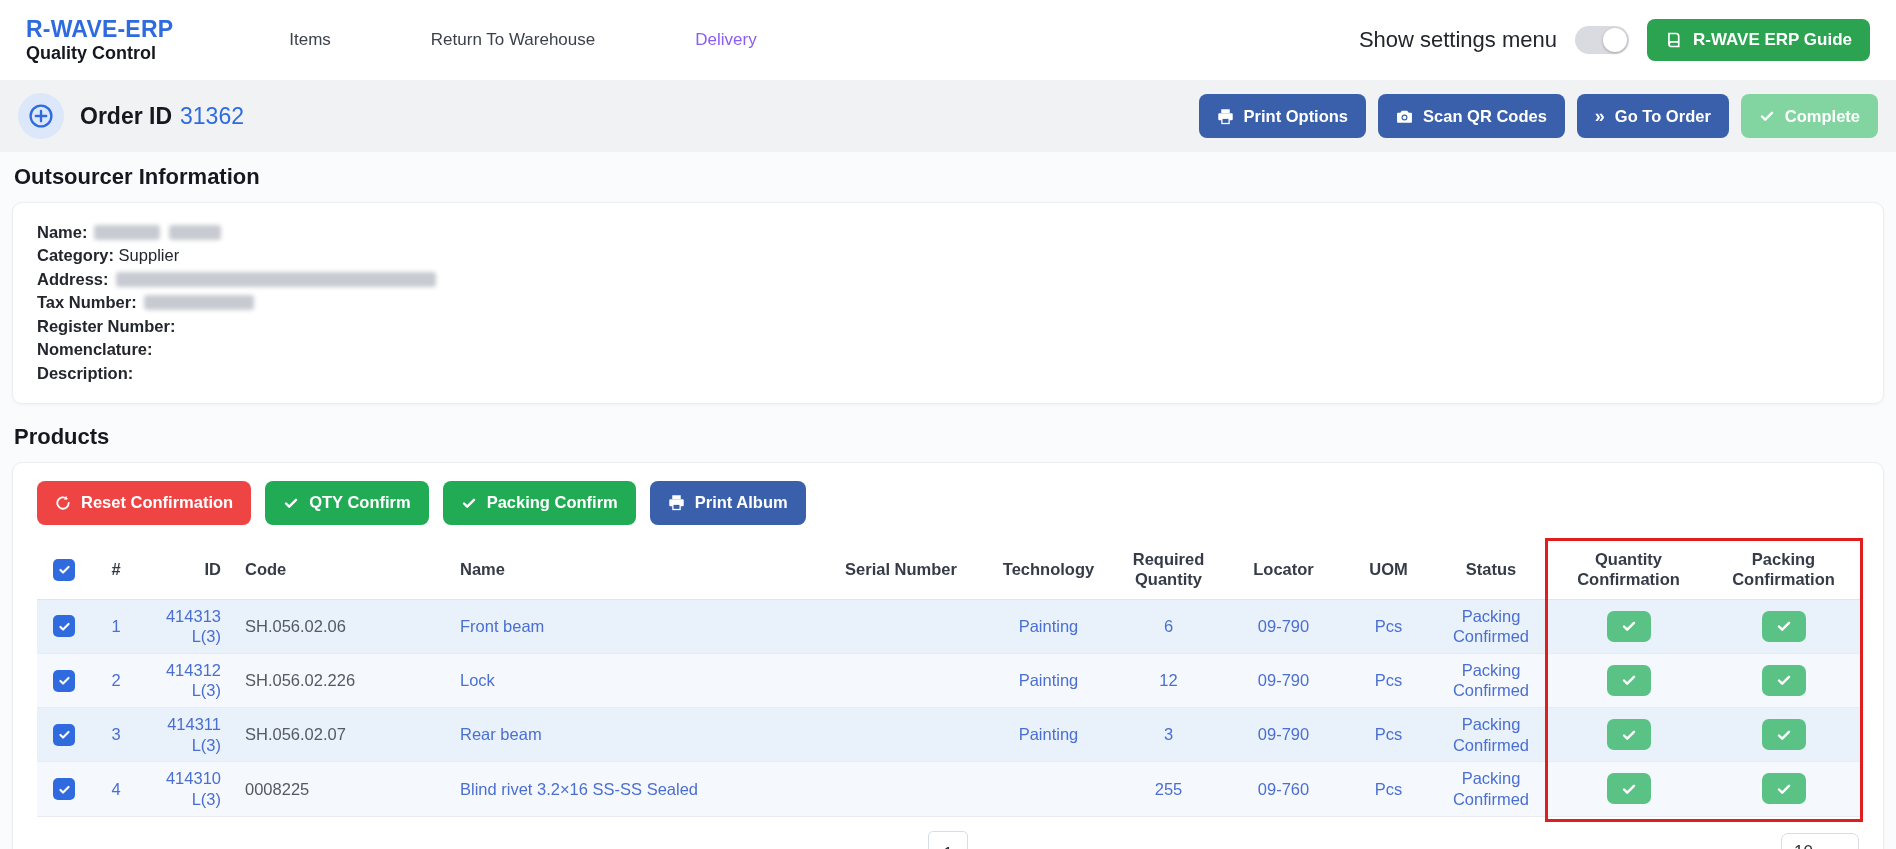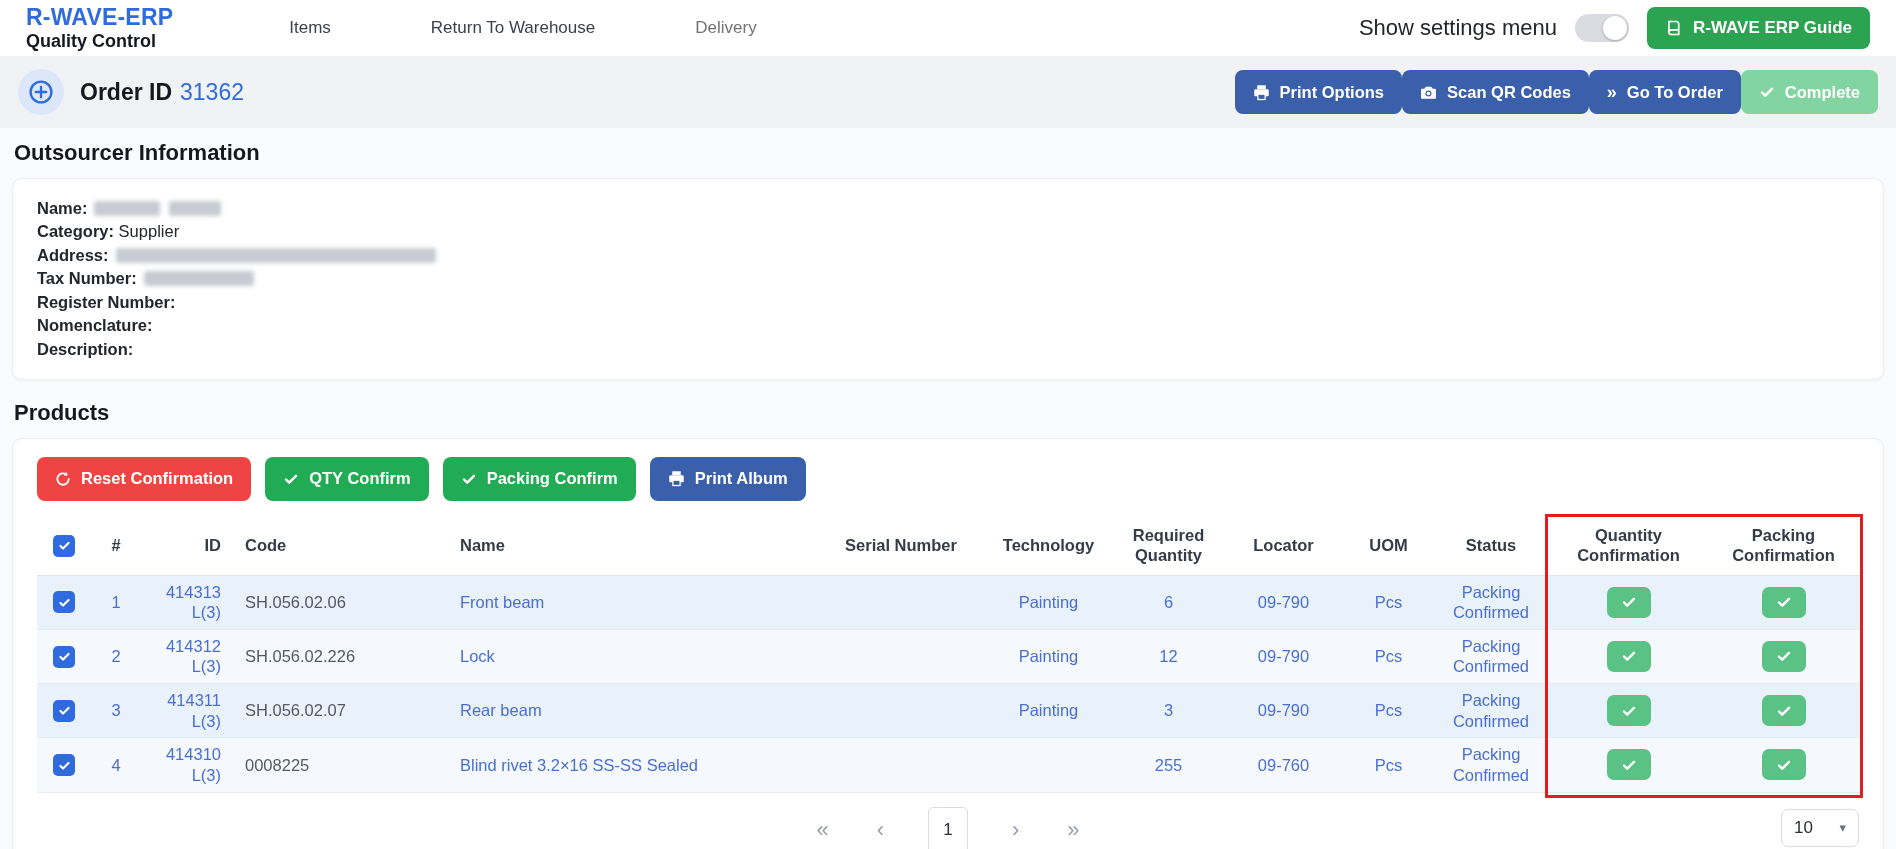--- a/index.html
+++ b/index.html
@@ -7,39 +7,39 @@
   body {
     font-family: "Liberation Sans", sans-serif;
     background:#fff;
     width:1896px; height:849px;
     overflow:hidden;
     color:#23262c;
   }
   .page { width:1896px; height:849px; overflow:hidden; background:#fafbfc; }
 
   
-  .navbar { height:56px; background:#fff; display:flex; align-items:center; padding:0 26px; }
+  .navbar { height:80px; background:#fff; display:flex; align-items:center; padding:0 26px; }
   .brand-block { margin-right:68px; line-height:1.15; }
   .brand { color:#2f6bdf; font-size:23px; font-weight:bold; letter-spacing:.2px; }
   .brand-sub { color:#15181e; font-size:18px; font-weight:bold; margin-top:1px; }
   .nav-links { display:flex; gap:52px; font-size:17px; color:#3c414b; }
   .nav-link { cursor:pointer;margin-left:48px; }
-  .nav-link.active { color:#737373; }
+  .nav-link.active { color:#8b5cf6; }
   .nav-right { margin-left:auto; display:flex; align-items:center; gap:18px; }
   .settings-label { font-size:22px; color:#23262c; }
   .toggle { width:54px; height:28px; border-radius:14px; background:#d9dbe0; position:relative; cursor:pointer; }
   .toggle .knob { position:absolute; right:2px; top:2px; width:24px; height:24px; border-radius:50%; background:#fff; box-shadow:0 1px 3px rgba(0,0,0,.25); }
   .guide-btn { background:#2ba351; color:#fff; border:none; height:42px; border-radius:8px; display:flex; align-items:center; gap:10px; padding:0 18px; font-size:17px; font-weight:bold; cursor:pointer; font-family:inherit; }
 
   
   .order-bar { height:72px; background:#f1f2f4; display:flex; align-items:center; padding:0 18px; }
   .circle-icon { width:46px; height:46px; border-radius:50%; background:#dce7fa; display:flex; align-items:center; justify-content:center; margin-right:16px; cursor:pointer; flex:0 0 auto; }
   .order-title { font-size:23px; font-weight:bold; color:#15181e; }
   .order-id { color:#2f6bdf; font-weight:500; margin-left:8px; }
-  .order-actions { margin-left:auto; display:flex; }
+  .order-actions { margin-left:auto; display:flex; gap:12px; }
   .btn { border:none; height:44px; border-radius:8px; display:flex; align-items:center; gap:10px; padding:0 18px; font-size:16.5px; font-weight:bold; color:#fff; cursor:pointer; font-family:inherit; white-space:nowrap; }
   .btn.navy { background:#3a60ab; }
   .btn.green { background:#22ab55; }
   .btn.red { background:#ef4444; }
   .btn.light-green { background:#82d5a0; }
   .i { display:flex; align-items:center; }
   .glyph { font-size:18px; line-height:1; font-weight:bold; }
 
   
   .main { padding:0 12px; }

